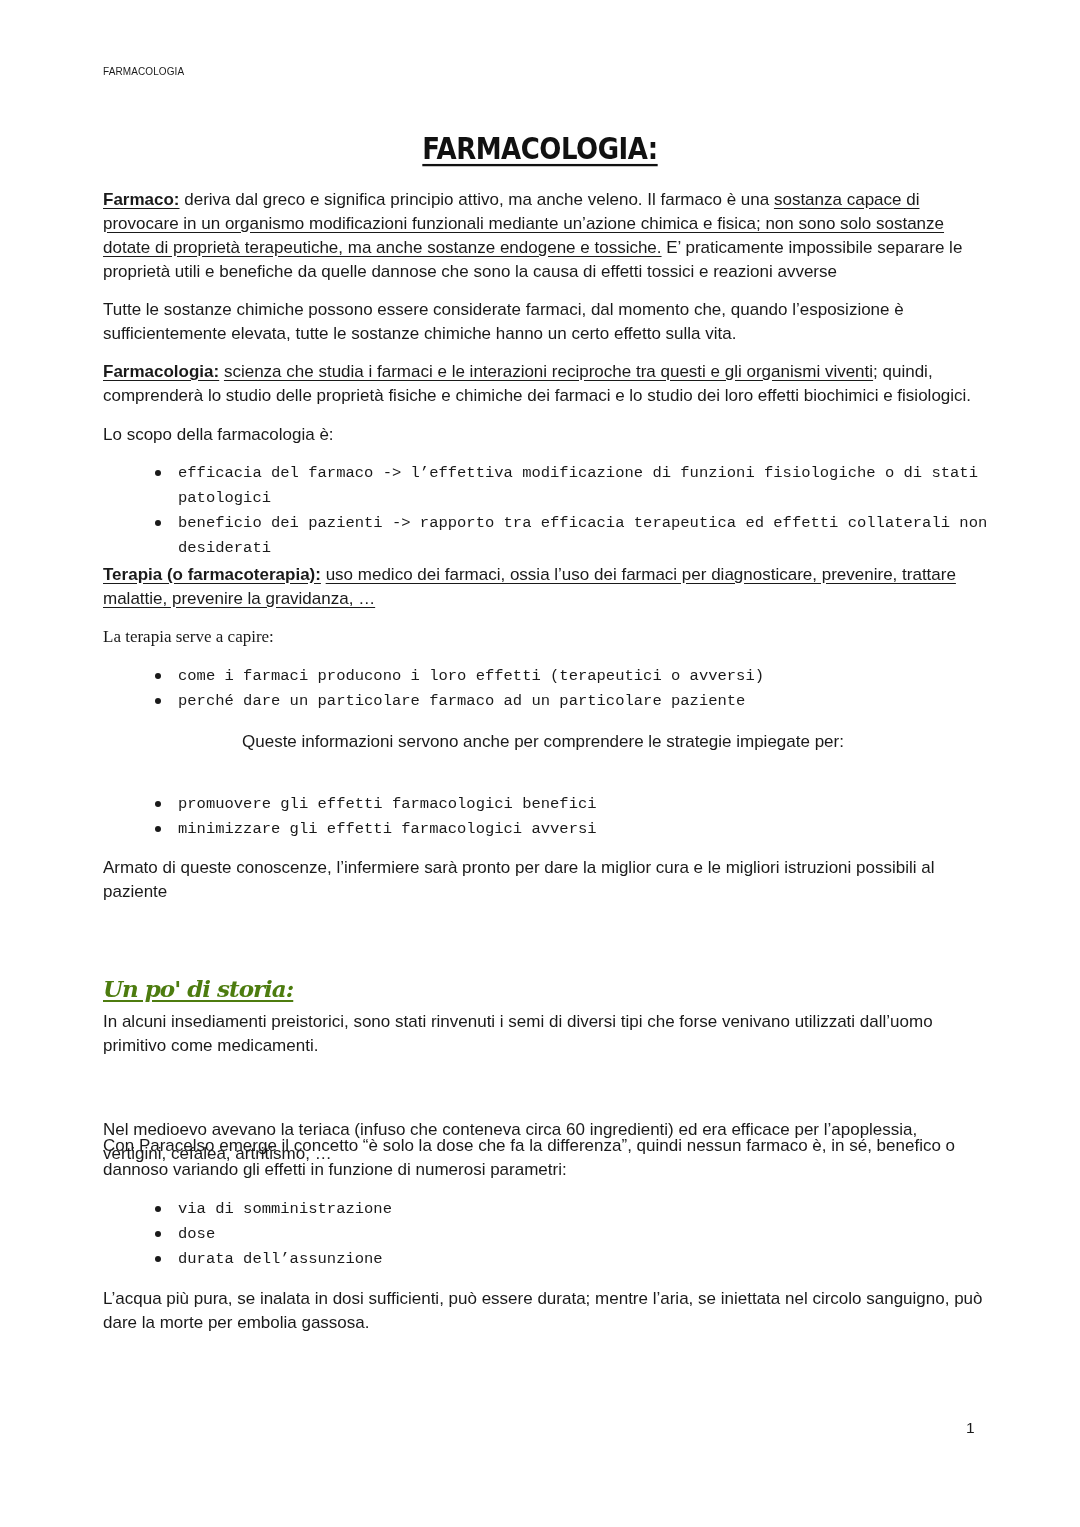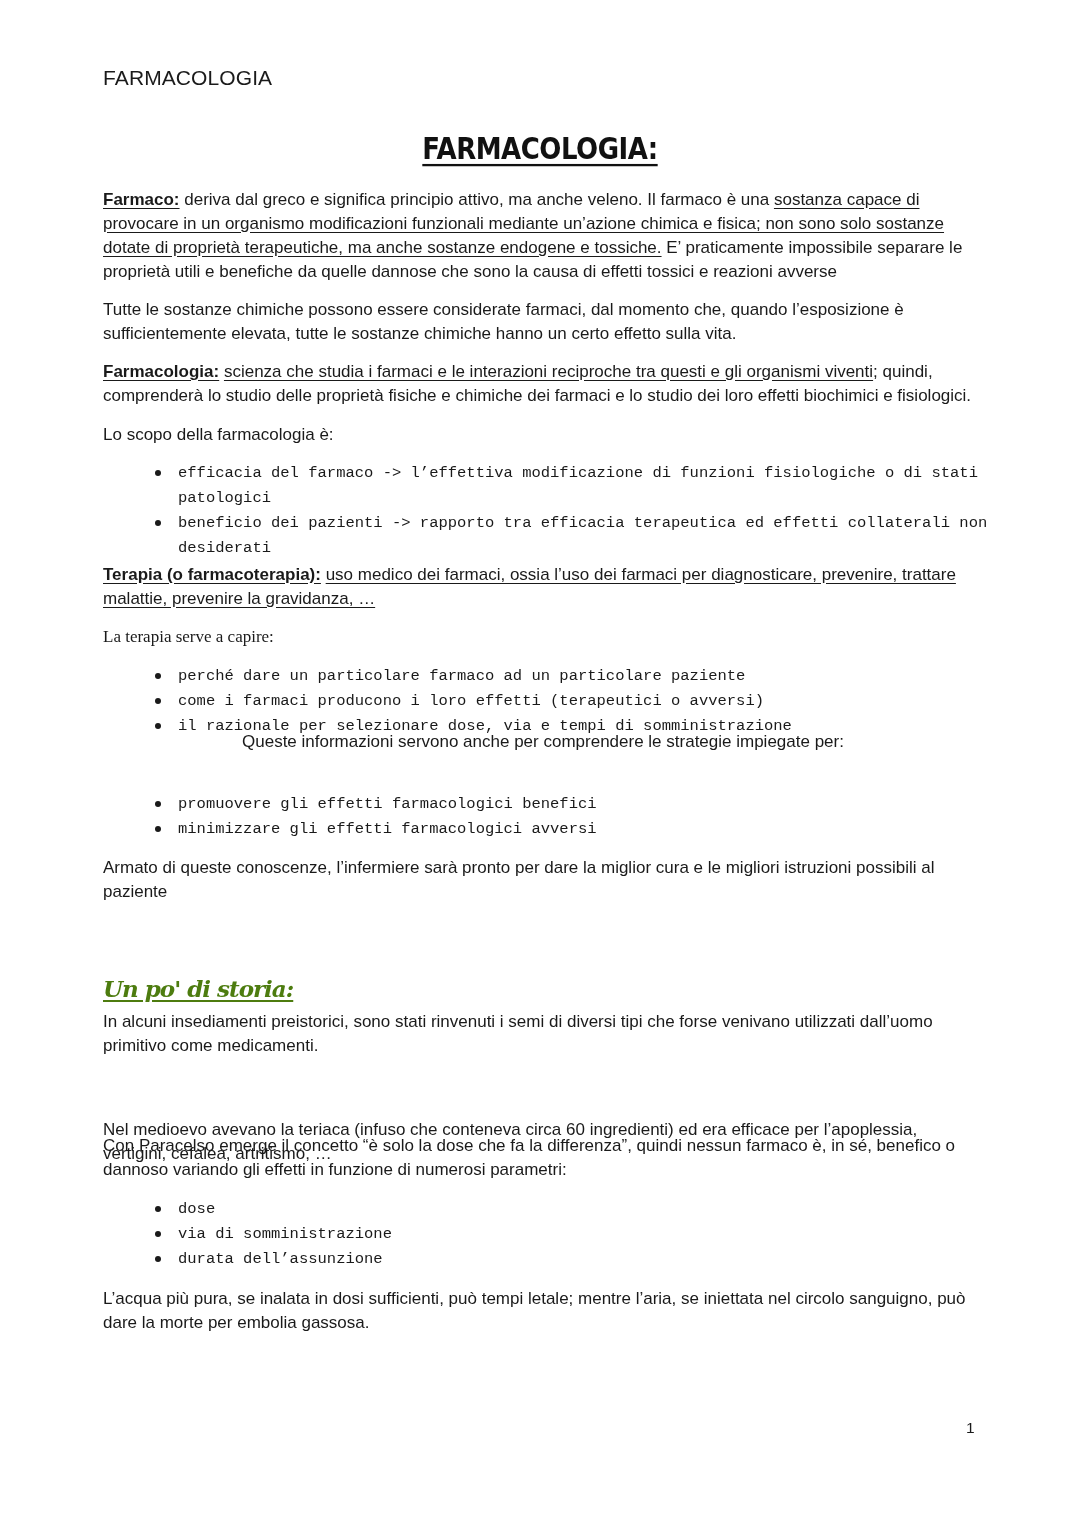--- a/index.html
+++ b/index.html
@@ -19,21 +19,21 @@
       position: absolute;
       left: 0; top: 0;
       width: 1080px;
       height: 1527px;
       background: #ffffff;
     }
     .running-header {
       position: absolute;
       left: 103px;
       top: 66px;
-      font-size: 21px;
+      font-size: 10px;
       letter-spacing: 0.1px;
       color: #1a1a1a;
     }
     .doc-title {
       position: absolute;
       left: 0;
       width: 1080px;
       top: 134px;
       text-align: center;
       font-family: "DejaVu Sans", sans-serif;
@@ -146,23 +146,22 @@
     <p>
       <span class="b u">Terapia (o farmacoterapia):</span>
       <span class="u">uso medico dei farmaci, ossia l’uso dei farmaci per diagnosticare, prevenire, trattare malattie, prevenire la gravidanza, …</span>
     </p>
   </div>
 
   <div class="content" style="top:625px;font-family:Liberation Serif, serif;">
     <p>La terapia serve a capire:</p>
   </div>
   <ul class="bullets" style="top:664px;">
+    <li><span class="dot"></span><span>come i farmaci producono i loro effetti (terapeutici o avversi)</span></li>
     <li><span class="dot"></span><span>perché dare un particolare farmaco ad un particolare paziente</span></li>
-    <li><span class="dot"></span><span>come i farmaci producono i loro effetti (terapeutici o avversi)</span></li>
-    <li><span class="dot"></span><span>il razionale per selezionare dose, via e tempi di somministrazione</span></li>
   </ul>
 
   <div class="content" style="top:730px;text-align:center;">
     <p>Queste informazioni servono anche per comprendere le strategie impiegate per:</p>
   </div>
   <ul class="bullets" style="top:792px;">
     <li><span class="dot"></span><span>promuovere gli effetti farmacologici benefici</span></li>
     <li><span class="dot"></span><span>minimizzare gli effetti farmacologici avversi</span></li>
   </ul>
 
@@ -177,24 +176,24 @@
   </div>
 
   <div class="content" style="top:1072px;margin-top:46px;">
     <p>Nel medioevo avevano la teriaca (infuso che conteneva circa 60 ingredienti) ed era efficace per l’apoplessia, vertigini, cefalea, artritismo, …</p>
   </div>
 
   <div class="content" style="top:1134px;">
     <p>Con Paracelso emerge il concetto “è solo la dose che fa la differenza”, quindi nessun farmaco è, in sé, benefico o dannoso variando gli effetti in funzione di numerosi parametri:</p>
   </div>
   <ul class="bullets" style="top:1197px;">
+    <li><span class="dot"></span><span>via di somministrazione</span></li>
     <li><span class="dot"></span><span>dose</span></li>
-    <li><span class="dot"></span><span>via di somministrazione</span></li>
     <li><span class="dot"></span><span>durata dell’assunzione</span></li>
   </ul>
 
   <div class="content" style="top:1287px;">
-    <p>L’acqua più pura, se inalata in dosi sufficienti, può tempi letale; mentre l’aria, se iniettata nel circolo sanguigno, può dare la morte per embolia gassosa.</p>
+    <p>L’acqua più pura, se inalata in dosi sufficienti, può essere durata; mentre l’aria, se iniettata nel circolo sanguigno, può dare la morte per embolia gassosa.</p>
   </div>
 
   <div class="page-number">1</div>
 
 </div>
 
 </body></html>

